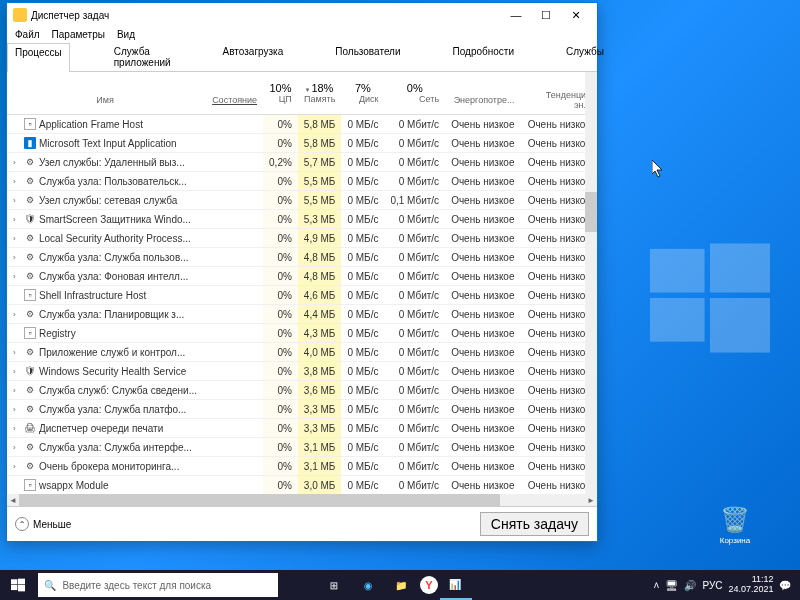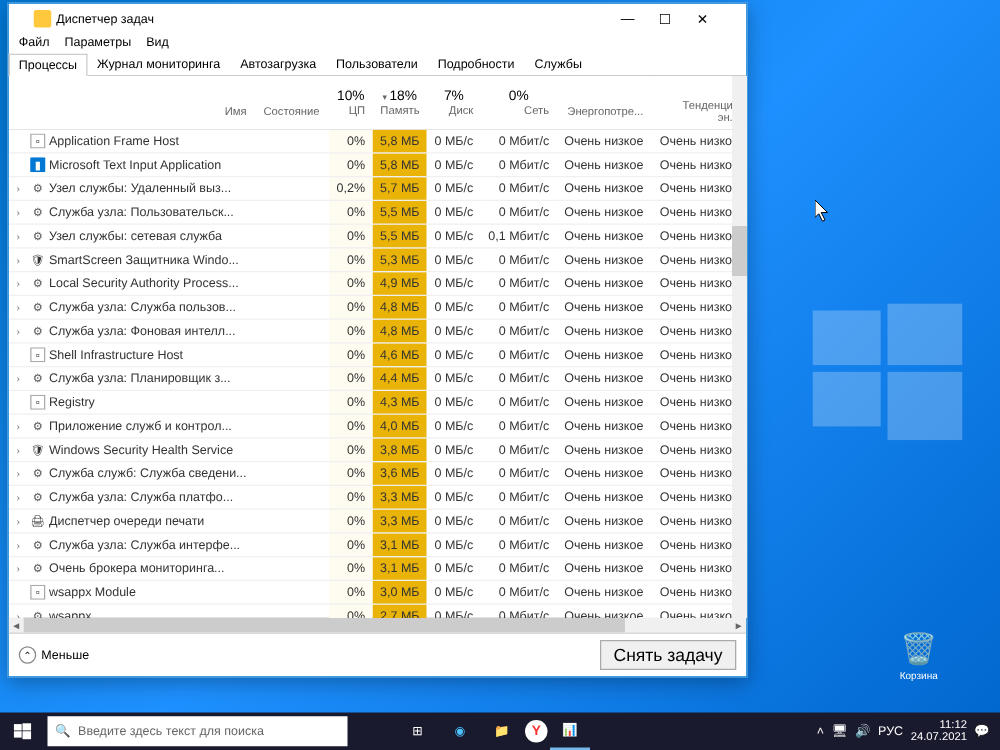--- a/index.html
+++ b/index.html
@@ -11,46 +11,46 @@
 .win-bg { position: absolute; right: 30px; top: 50%; transform: translateY(-50%); opacity: 0.35; }
 .win-bg svg { width: 120px; height: 120px; }
 
 .recycle-bin { position: absolute; right: 40px; bottom: 55px; text-align: center; color: #fff; font-size: 8px; width: 50px; }
 .recycle-bin .icon { font-size: 24px; margin-bottom: 2px; }
 
 .cursor { position: absolute; left: 652px; top: 160px; pointer-events: none; }
 
 .window { position: absolute; left: 6px; top: 2px; width: 592px; height: 540px; background: #fff; border: 1px solid #0078d4; box-shadow: 0 4px 16px rgba(0,0,0,.3); display: flex; flex-direction: column; }
 
-.titlebar { display: flex; align-items: center; height: 24px; padding: 0 20px; font-size: 10px; }
+.titlebar { display: flex; align-items: center; height: 24px; padding: 0 6px; font-size: 10px; }
 .titlebar .ticon { width: 14px; height: 14px; margin-right: 4px; background: #ffc83d; border-radius: 2px; position: relative; }
 .titlebar .controls { margin-left: auto; display: flex; }
 .titlebar .controls div { width: 30px; height: 22px; display: flex; align-items: center; justify-content: center; font-size: 11px; }
 
 .menubar { display: flex; gap: 12px; padding: 2px 8px; font-size: 10px; }
 
-.tabs { display: flex; border-bottom: 1px solid #ccc; font-size: 10px; }
+.tabs { display: flex; border-bottom: 1px solid #ccc; font-size: 10px; gap: 36px; }
 .tabs div { padding: 3px 7px; border: 1px solid transparent; border-bottom: none; }
 .tabs .active { border-color: #ccc; background: #fff; position: relative; top: 1px; }
 
 .tbl-wrap { flex: 1; overflow: hidden; display: flex; flex-direction: column; }
 .scroll-area { flex: 1; overflow-y: auto; position: relative; }
 
 table { width: 100%; border-collapse: collapse; font-size: 10px; }
 thead th { text-align: right; padding: 4px 6px; font-weight: 400; border-bottom: 1px solid #ddd; color: #444; position: sticky; top: 0; background: #fff; }
-thead th:first-child { text-align: right; width: 160px; }
-thead th:nth-child(2) { text-align: center; width: 60px; }
+thead th:first-child { text-align: center; width: 160px; }
+thead th:nth-child(2) { text-align: right; width: 60px; text-decoration: underline; }
 thead .pct { font-size: 11px; color: #000; text-align: center; }
 thead .lbl { font-size: 9px; color: #666; }
 
 .sort-icon { font-size: 7px; color: #666; margin-right: 2px; }
 
 tbody td { padding: 3px 6px; border-bottom: 1px solid #f0f0f0; text-align: right; color: #333; white-space: nowrap; }
 tbody td:first-child { text-align: left; }
-tbody td.mem { background: #eab308; margin-left: 23px; }
+tbody td.mem { background: #fef9c3; margin-left: 23px; }
 tbody td.cpu { background: #fefbf0; }
 
 .proc-name { display: flex; align-items: center; gap: 3px; overflow: hidden; text-overflow: ellipsis; }
 .expand { color: #666; font-size: 8px; width: 8px; display: inline-block; }
 .picon { width: 12px; height: 12px; flex-shrink: 0; display: inline-flex; align-items: center; justify-content: center; font-size: 9px; }
 .picon.gear { color: #555; }
 .picon.app { background: #fff; border: 1px solid #aaa; }
 
 .footer { border-top: 1px solid #ccc; padding: 5px 8px; display: flex; align-items: center; justify-content: space-between; font-size: 10px; }
 .footer .less { display: flex; align-items: center; gap: 4px; }
@@ -110,21 +110,21 @@
     </div>
 
     <div class="menubar">
       <span>Файл</span>
       <span>Параметры</span>
       <span>Вид</span>
     </div>
 
     <div class="tabs">
       <div class="active">Процессы</div>
-      <div>Журнал мониторинга</div>
+      <div>Служба приложений</div>
       <div>Автозагрузка</div>
       <div>Пользователи</div>
       <div>Подробности</div>
       <div>Службы</div>
     </div>
 
     <div class="tbl-wrap">
       <div class="scroll-area">
       <table>
         <thead>

